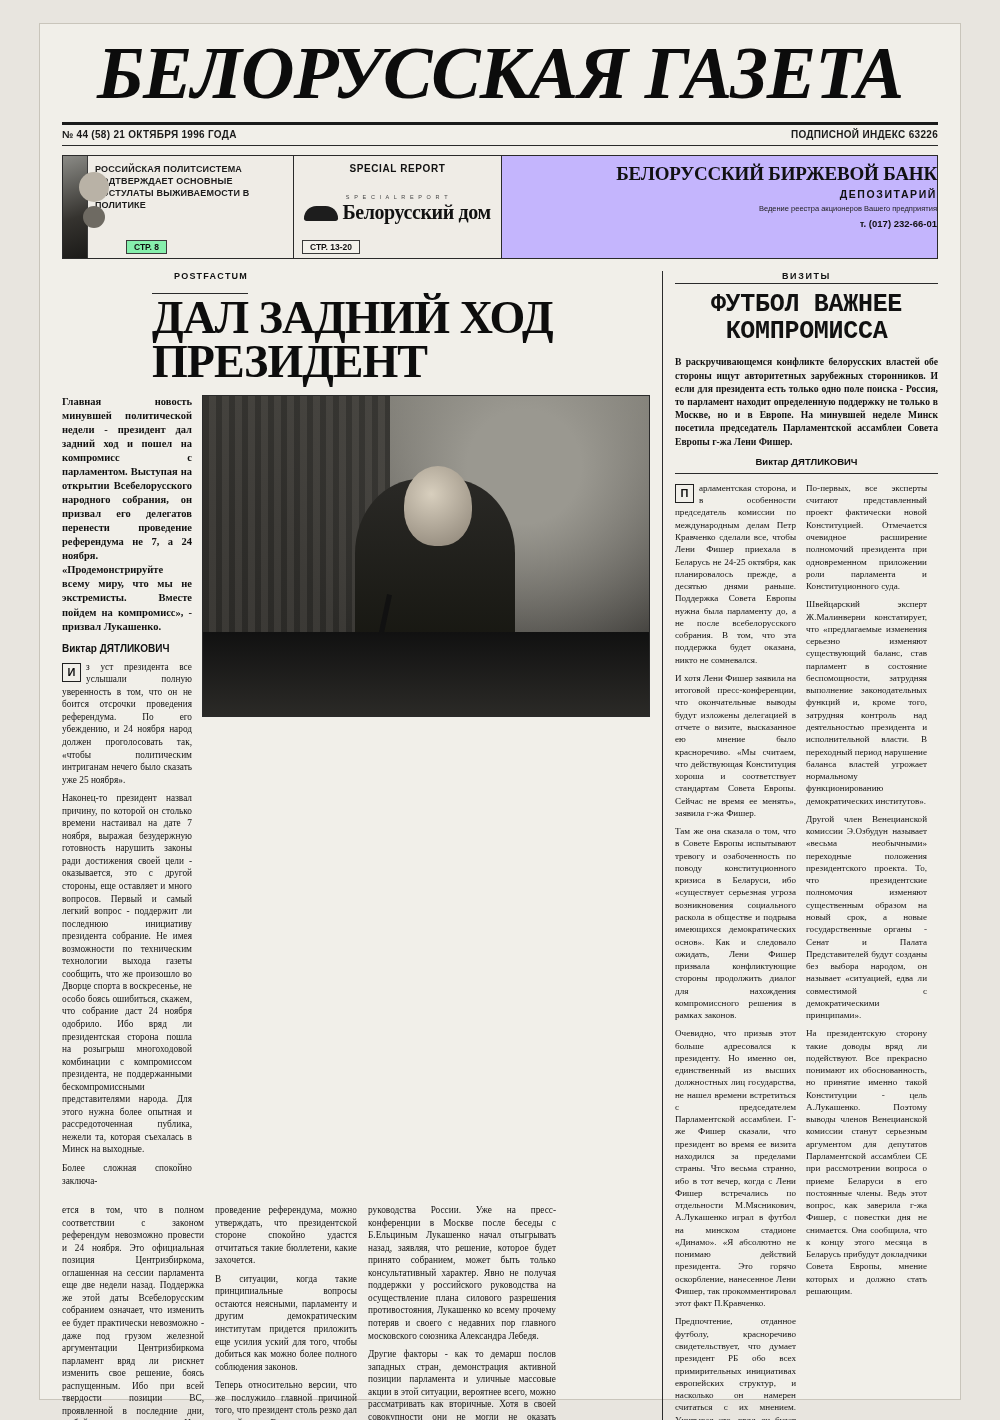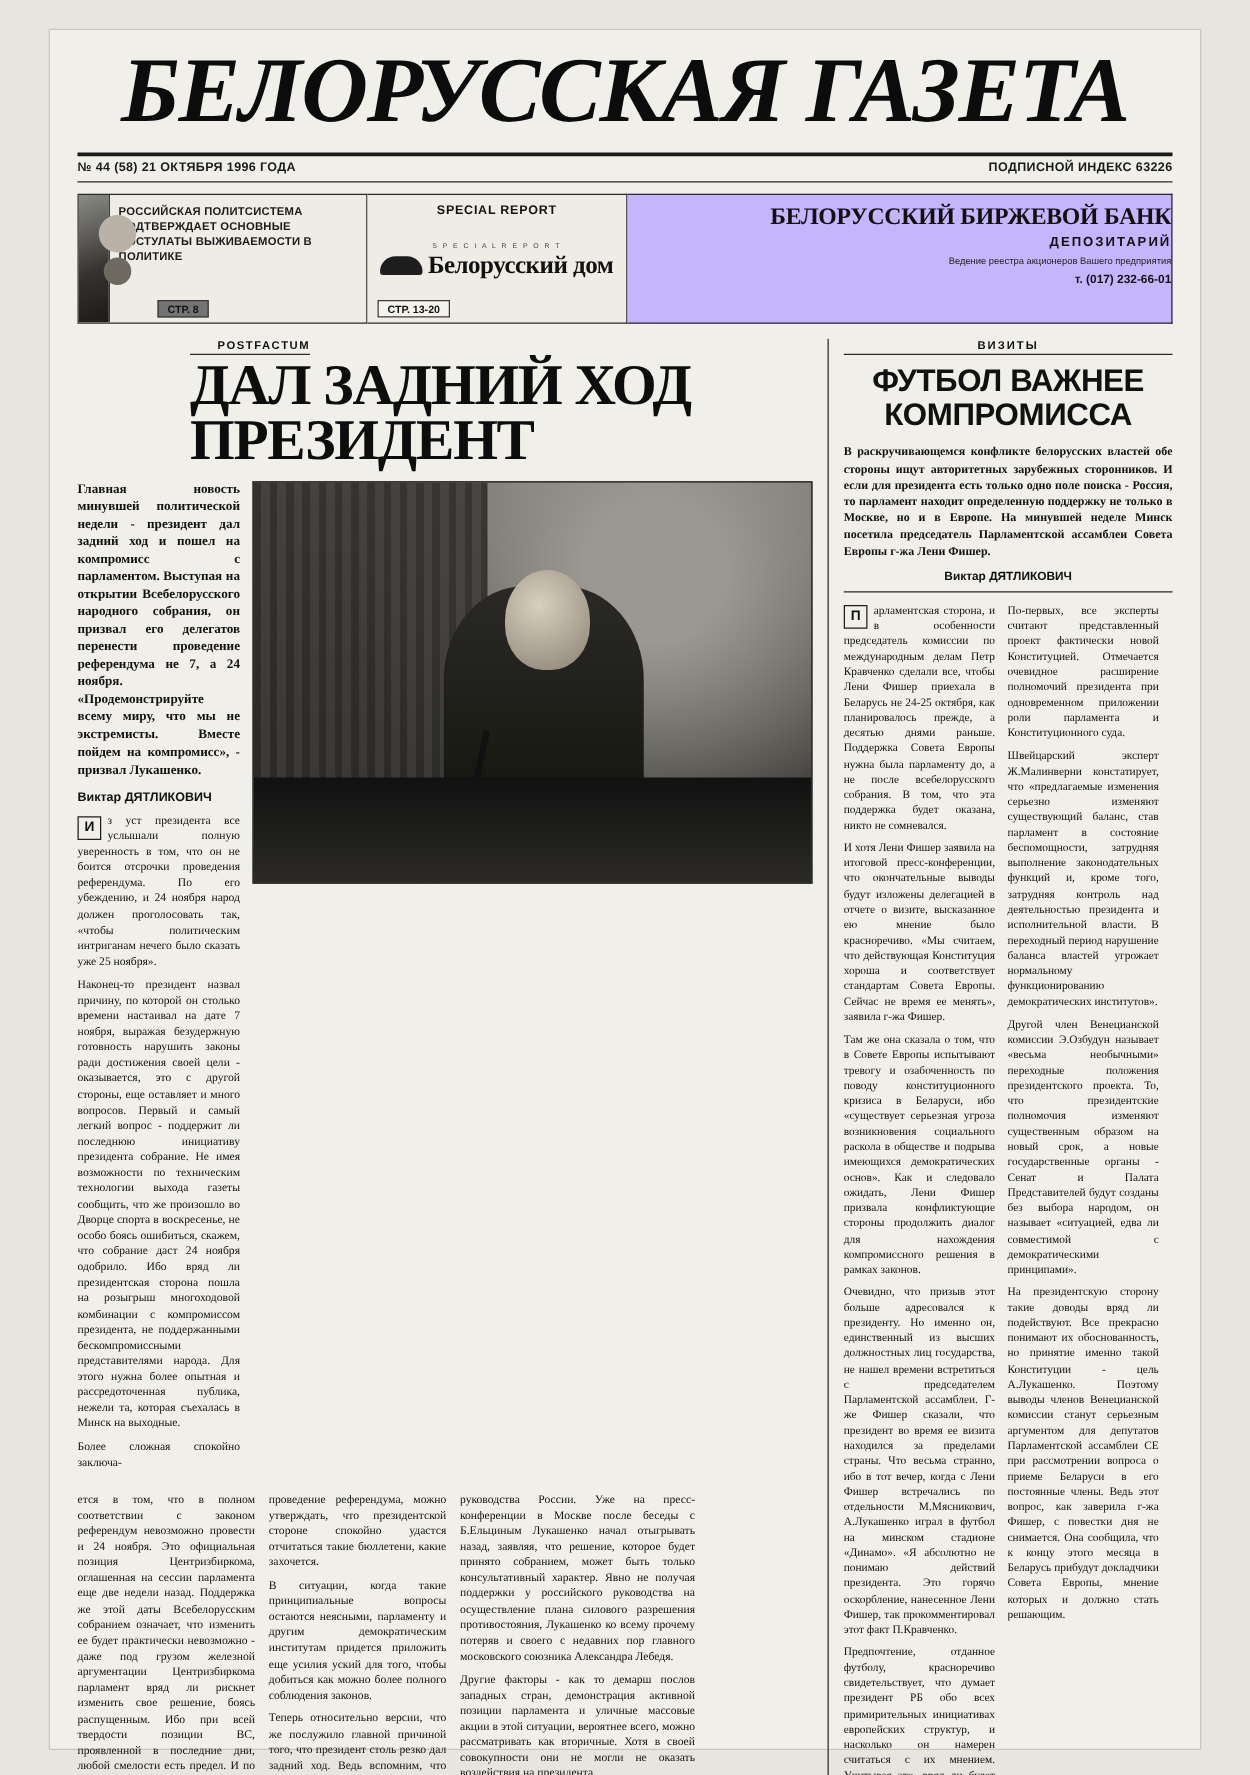--- a/index.html
+++ b/index.html
@@ -110,21 +110,21 @@
     text-transform: uppercase;
   }
   .ad1 .pagebox {
     position: absolute;
     left: 63px; bottom: 4px;
     border: 1px solid #3a3a3a;
     font-family: "Liberation Sans", sans-serif;
     font-size: 8.5px;
     font-weight: bold;
     padding: 1px 7px;
-    background: #737373;
+    background: #86efac;
   }
   .ad2 { width: 208px; border-left: none; text-align: center; }
   .ad2 .sr {
     font-family: "Liberation Sans", sans-serif;
     font-size: 10px;
     font-weight: bold;
     letter-spacing: .6px;
     margin-top: 7px;
   }
   .ad2 .sr2 {
@@ -211,21 +211,21 @@
     box-sizing: border-box;
   }
 
   .postfactum {
     text-align: right;
     font-family: "Liberation Sans", sans-serif;
     font-size: 9px;
     font-weight: bold;
     letter-spacing: 1.2px;
     border-bottom: 1px solid #2b2b2b;
-    padding-bottom: 2px;
+    padding-bottom: 12px;
     width: 96px;
     margin-left: 90px;
   }
   .headline {
     font-family: "Liberation Serif", serif;
     font-weight: bold;
     font-size: 46px;
     line-height: 0.96;
     letter-spacing: -1px;
     margin: 2px 0 0 90px;
@@ -317,21 +317,21 @@
   .vizity {
     text-align: center;
     font-family: "Liberation Sans", sans-serif;
     font-size: 9px;
     font-weight: bold;
     letter-spacing: 1.6px;
     border-bottom: 1px solid #2b2b2b;
     padding-bottom: 2px;
   }
   .r-head {
-    font-family: Liberation Sans, sans-serif;
+    font-family: Liberation Mono, monospace;
     font-weight: bold;
     font-size: 25px;
     line-height: 1.06;
     text-align: center;
     margin-top: 8px;
     letter-spacing: -.3px;
   }
   .r-lead {
     font-family: "Liberation Serif", serif;
     font-size: 9.6px;

